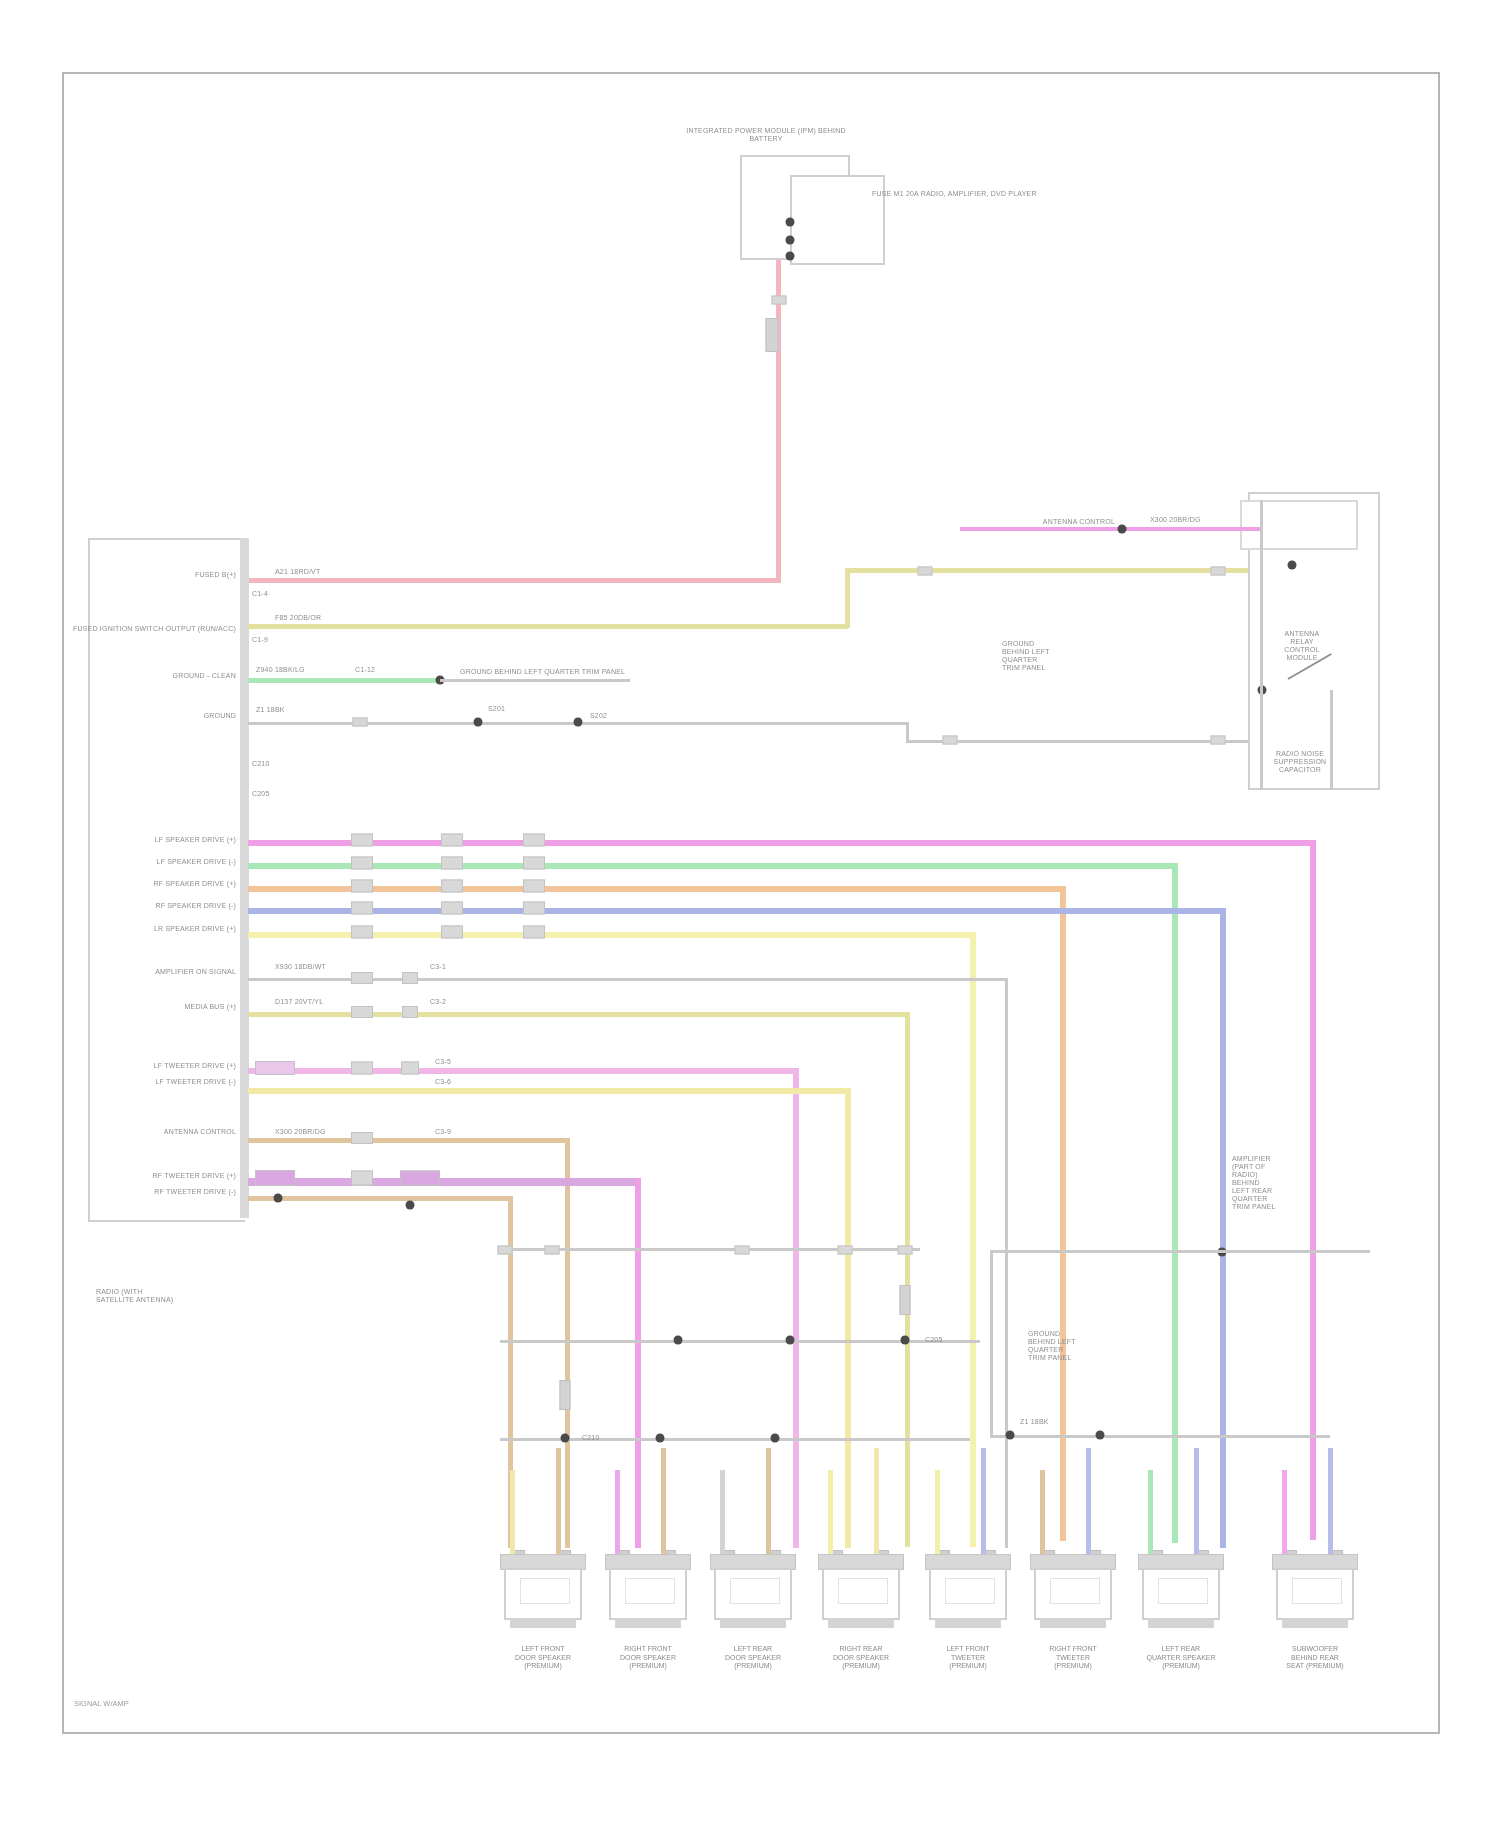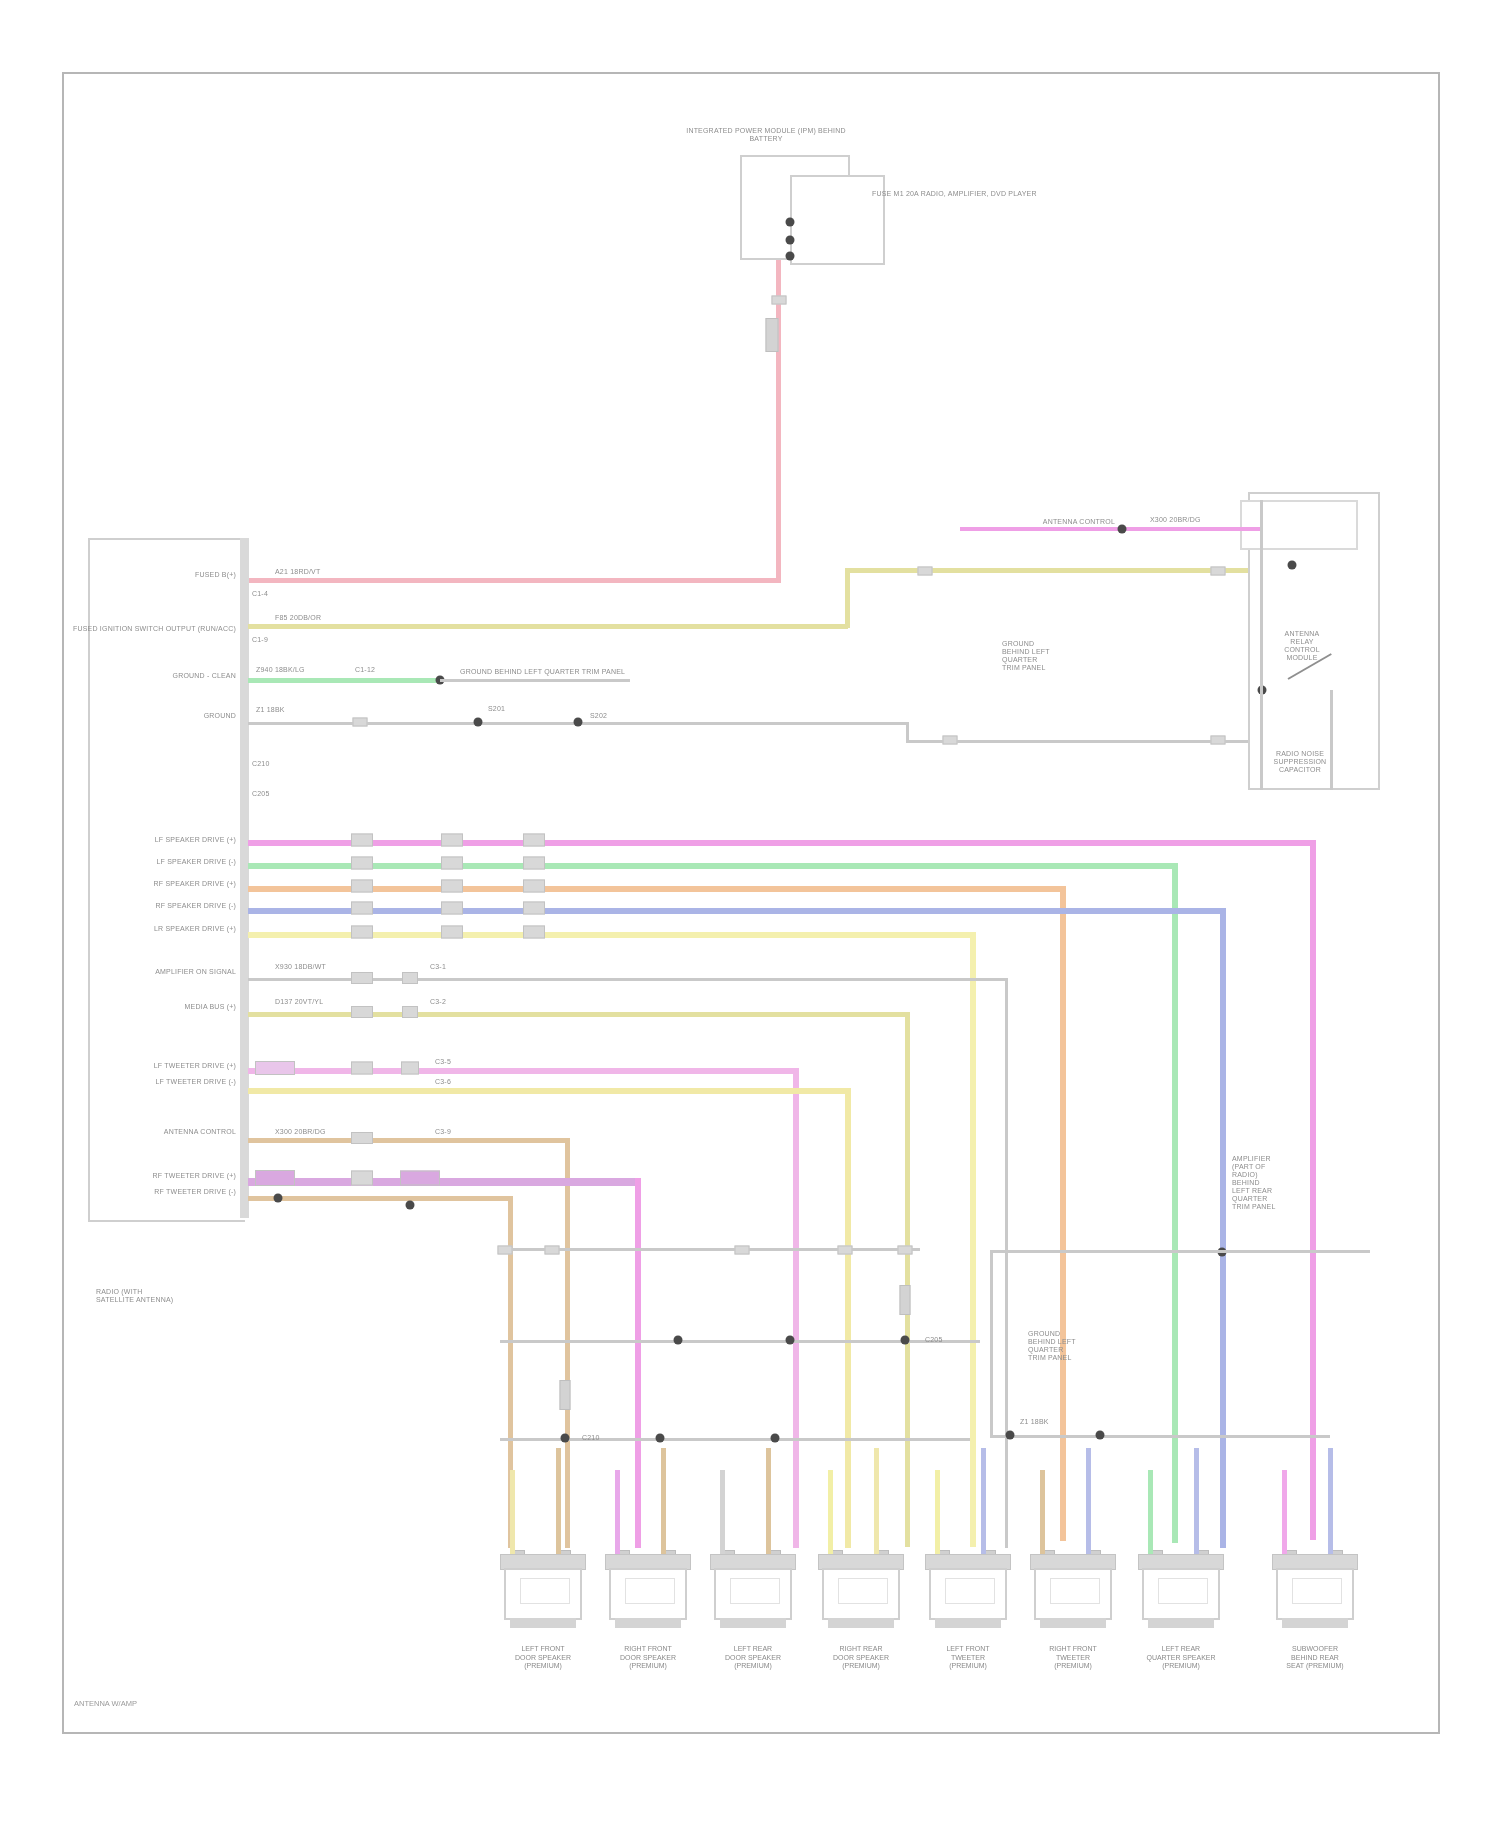--- a/index.html
+++ b/index.html
@@ -373,15 +373,15 @@
   <div class="wire v" style="left:874px;top:1448px;height:106px;width:5px;background:#efe7ac;"></div>
   <div class="wire v" style="left:935px;top:1470px;height:84px;width:5px;background:#f2efa6;"></div>
   <div class="wire v" style="left:981px;top:1448px;height:106px;width:5px;background:#b6bde8;"></div>
   <div class="wire v" style="left:1040px;top:1470px;height:84px;width:5px;background:#ddc49c;"></div>
   <div class="wire v" style="left:1086px;top:1448px;height:106px;width:5px;background:#b6bde8;"></div>
   <div class="wire v" style="left:1148px;top:1470px;height:84px;width:5px;background:#a9e8b6;"></div>
   <div class="wire v" style="left:1194px;top:1448px;height:106px;width:5px;background:#b6bde8;"></div>
   <div class="wire v" style="left:1282px;top:1470px;height:84px;width:5px;background:#f0a8ea;"></div>
   <div class="wire v" style="left:1328px;top:1448px;height:106px;width:5px;background:#b6bde8;"></div>
 
-  <div class="corner-cap">ANTENNA W/AMP</div>
+  <div class="corner-cap">SIGNAL W/AMP</div>
 
 </div>
 
 </body></html>

